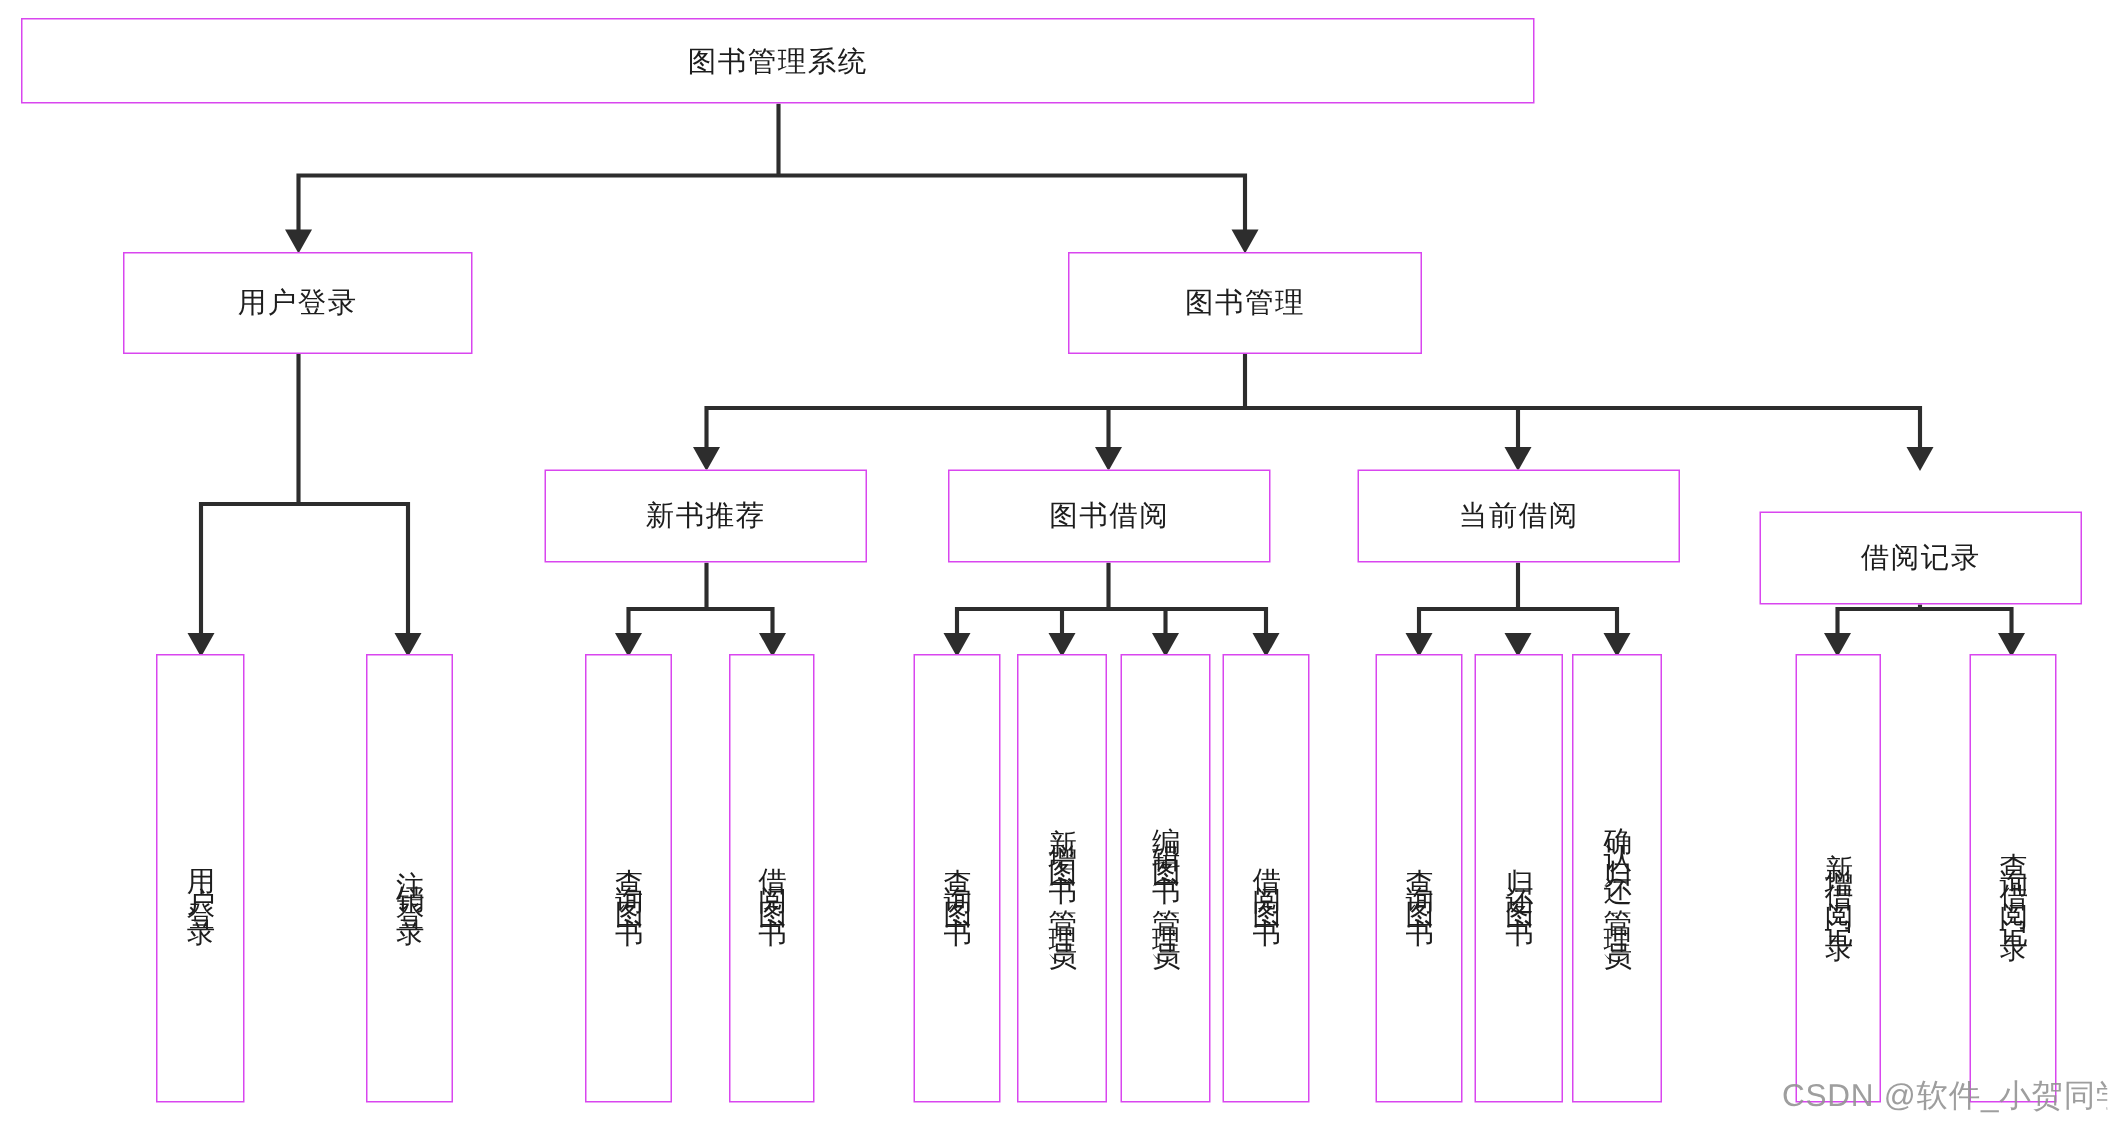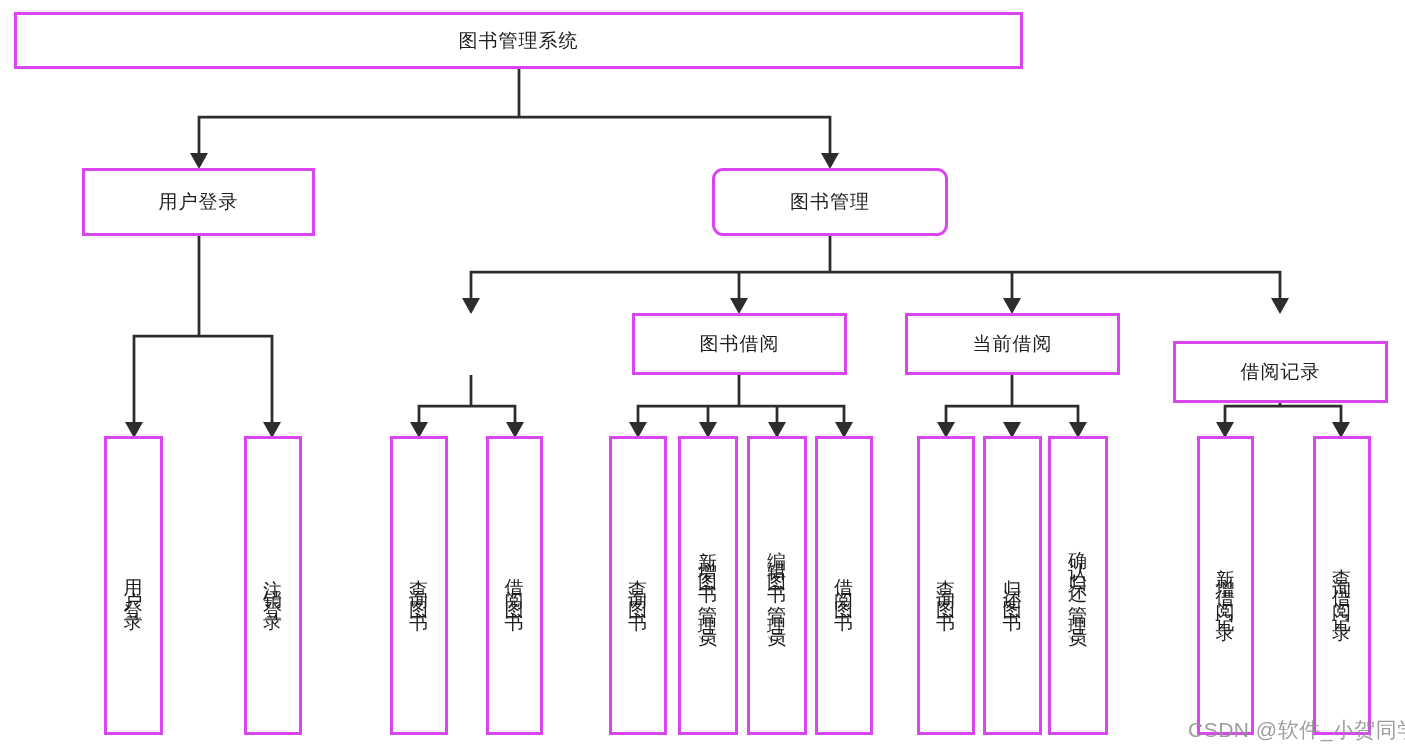--- a/index.html
+++ b/index.html
@@ -13,31 +13,31 @@
     overflow: hidden;
   }
   svg.connectors {
     position: absolute;
     left: 0; top: 0;
     width: 1405px; height: 747px;
   }
   .box {
     position: absolute;
     box-sizing: border-box;
-    border: 3px solid #d946ef;
+    border: 1px solid #d946ef;
     background: #ffffff;
     display: flex;
     align-items: center;
     justify-content: center;
   }
   .h { font-size: 19px; letter-spacing: 1px; white-space: nowrap; }
   .root  { left: 14px;  top: 12px;  width: 1009px; height: 57px; }
   .lvl2  { top: 168px; height: 68px; }
   .n-user { left: 82px;  width: 233px; }
-  .n-mgmt { left: 712px; width: 236px; border-radius: 11px; }
+  .n-mgmt { left: 712px; width: 236px; }
   .lvl3  { top: 313px; height: 62px; width: 215px; }
   .n-rec { left: 363px; }
   .n-bor { left: 632px; }
   .n-cur { left: 905px; }
   .n-his { left: 1173px; margin-top: 28px; }
   .v { top: 436px; height: 299px; }
   .vt {
     writing-mode: vertical-rl;
     text-orientation: mixed;
     font-size: 19px;
@@ -115,20 +115,21 @@
       <polygon points="1216,422 1234,422 1225,438"></polygon>
       <polygon points="1332,422 1350,422 1341,438"></polygon>
     </g>
   </svg>
 
   <div class="box h root">图书管理系统</div>
 
   <div class="box h lvl2 n-user">用户登录</div>
   <div class="box h lvl2 n-mgmt">图书管理</div>
 
+  <div class="box h lvl3 n-rec">新书推荐</div>
   <div class="box h lvl3 n-cur">当前借阅</div>
   <div class="box h lvl3 n-bor">图书借阅</div>
   <div class="box h lvl3 n-his">借阅记录</div>
 
   <div class="box v b1">
     <span class="vt">用户登录</span>
   </div>
   <div class="box v b2">
     <span class="vt">注销登录</span>
   </div>

